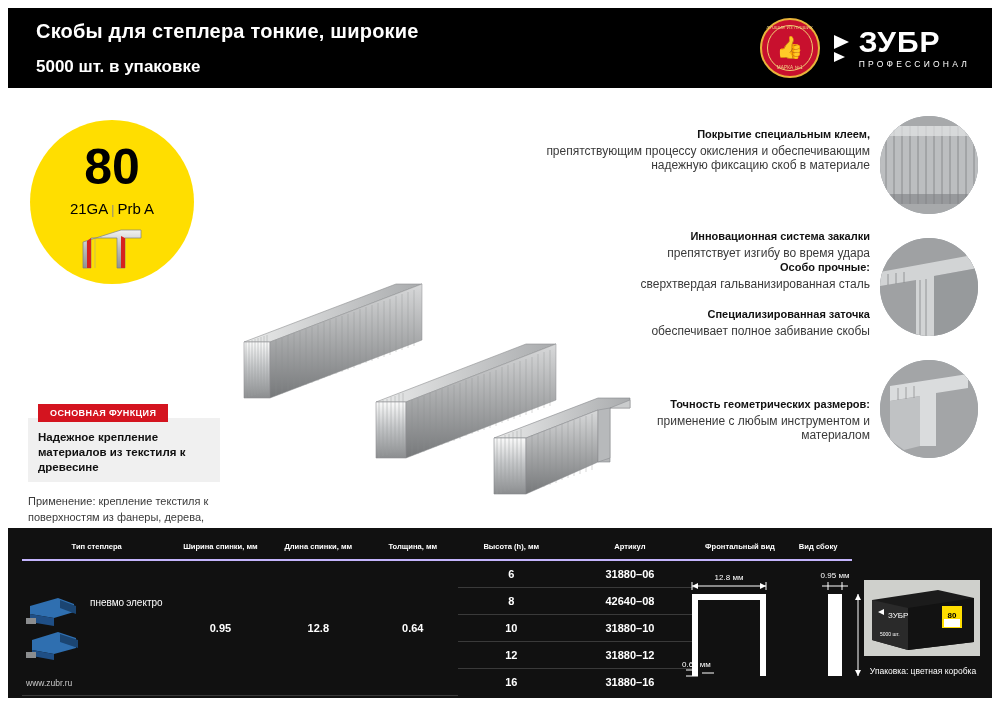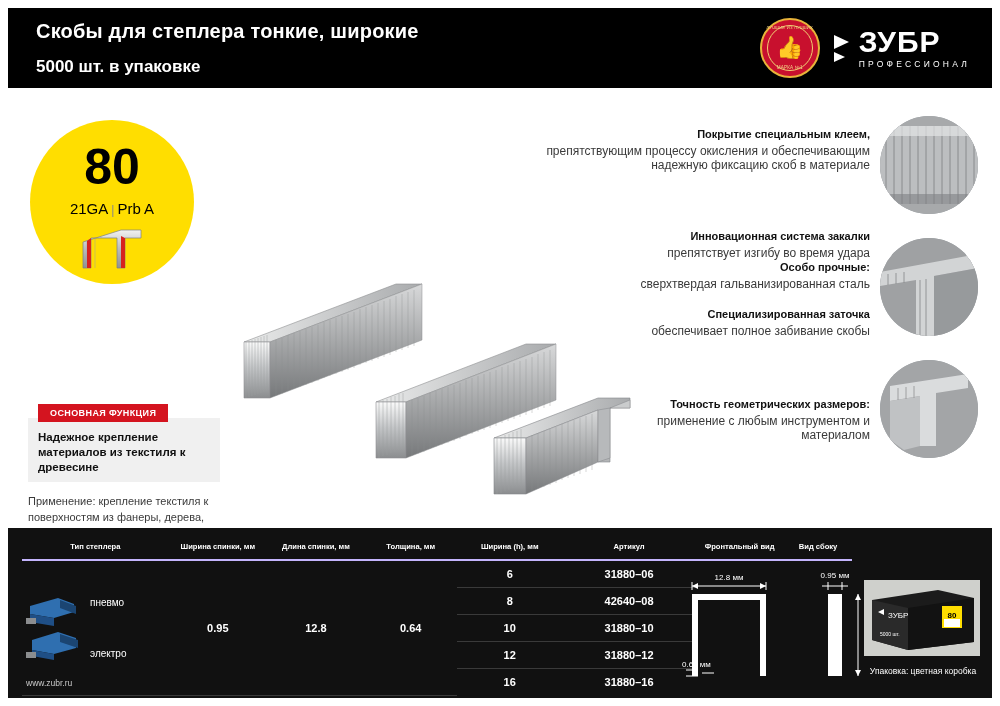--- a/index.html
+++ b/index.html
@@ -487,21 +487,21 @@
 
   <div class="footer">
 
     <table class="tbl">
       <thead>
         <tr>
           <th style="width:150px">Тип степлера</th>
           <th style="width:100px">Ширина спинки, мм</th>
           <th style="width:100px">Длина спинки, мм</th>
           <th style="width:95px">Толщина, мм</th>
-          <th style="width:110px">Ширина (h), мм</th>
+          <th style="width:110px">Высота (h), мм</th>
           <th style="width:140px">Артикул</th>
           <th style="width:90px">Фронтальный вид</th>
           <th style="width:70px">Вид сбоку</th>
         </tr>
       </thead>
       <tbody>
         <tr>
           <td class="stapler-cell" rowspan="5">
             <div style="display:flex;align-items:center;gap:6px;">
               <svg width="58" height="76" viewBox="0 0 58 76">
@@ -511,21 +511,21 @@
                   <rect x="2" y="28" width="10" height="6" fill="#8b8d8f"></rect>
                   <path d="M36,10 L52,16 L52,24 L36,18 Z" fill="#1b4572"></path>
                 </g>
                 <g>
                   <path d="M8,50 L34,42 L52,48 L52,58 L30,64 L8,60 Z" fill="#2f6fb0"></path>
                   <path d="M8,60 L30,64 L30,70 L8,66 Z" fill="#1f4f86"></path>
                   <path d="M36,44 L54,50 L54,58 L36,52 Z" fill="#1b4572"></path>
                   <rect x="2" y="62" width="10" height="6" fill="#8b8d8f"></rect>
                 </g>
               </svg>
-              <div style="display:flex;flex-direction:column;justify-content:space-between;height:62px;">
+              <div style="display:flex;flex-direction:row;justify-content:space-between;height:62px;">
                 <span class="type-cell">пневмо</span>
                 <span class="type-cell">электро</span>
               </div>
             </div>
           </td>
           <td rowspan="5">0.95</td>
           <td rowspan="5">12.8</td>
           <td rowspan="5">0.64</td>
           <td>6</td>
           <td>31880–06</td>

